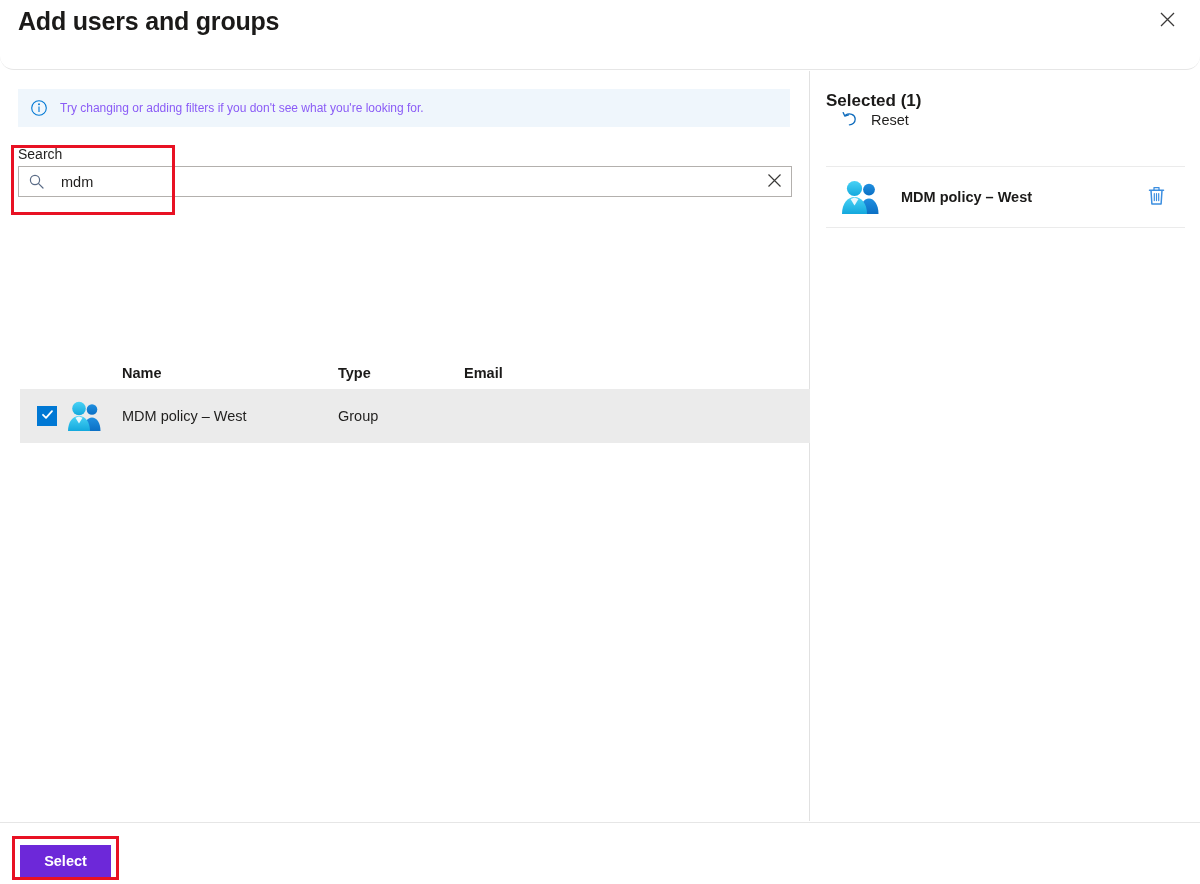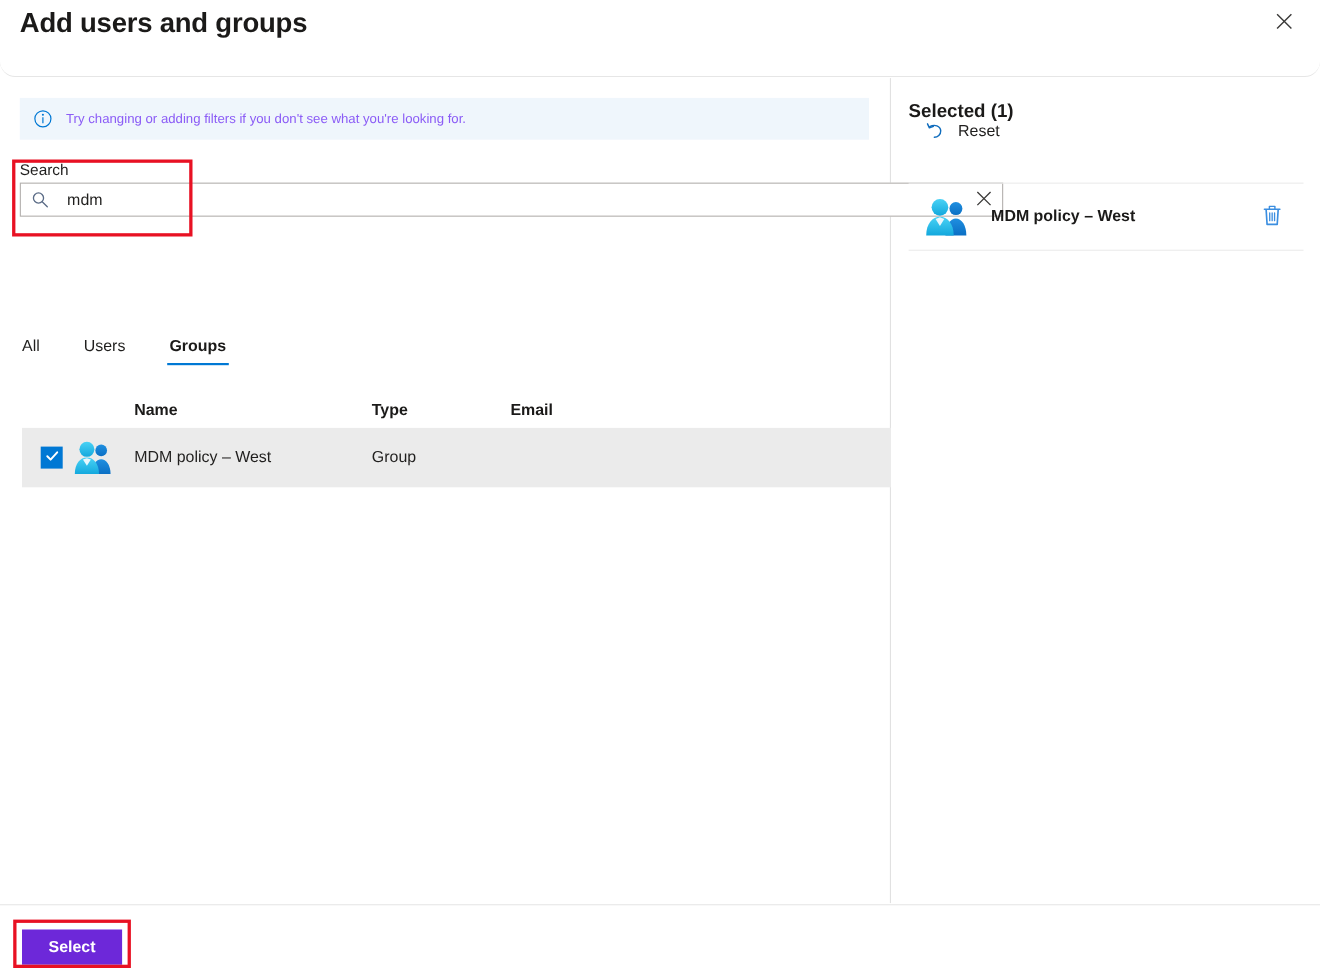--- a/index.html
+++ b/index.html
@@ -94,21 +94,21 @@
   }
   .search-label {
     font-size: 14px;
     color: #201f1e;
     line-height: 19px;
     display: block;
     margin-bottom: 2px;
   }
   .search-box {
     position: relative;
-    width: 894px;
+    width: 774px;
     height: 31px;
     border: 1px solid #b3b0ad;
     background: #ffffff;
     display: flex;
     align-items: center;
   }
   .search-box .mag-icon {
     width: 17px;
     height: 17px;
     margin-left: 9px;
@@ -421,25 +421,20 @@
       <button class="search-clear">
         <span>
           <svg width="15" height="15" viewBox="0 0 15 15" aria-hidden="true">
             <path d="M1.5 1.5 L13.5 13.5 M13.5 1.5 L1.5 13.5" stroke="#3b3a39" stroke-width="1.2" fill="none"></path>
           </svg>
         </span>
       </button>
     </div>
   </div>
 
-  <div class="tabs">
-    <button class="tab">All</button>
-    <button class="tab">Users</button>
-    <button class="tab active">Groups</button>
-  </div>
 
   <div class="table">
     <div class="thead">
       <div class="col-check"></div>
       <div class="col-icon"></div>
       <div class="col-name th">Name</div>
       <div class="col-type th">Type</div>
       <div class="col-email th">Email</div>
     </div>
 

